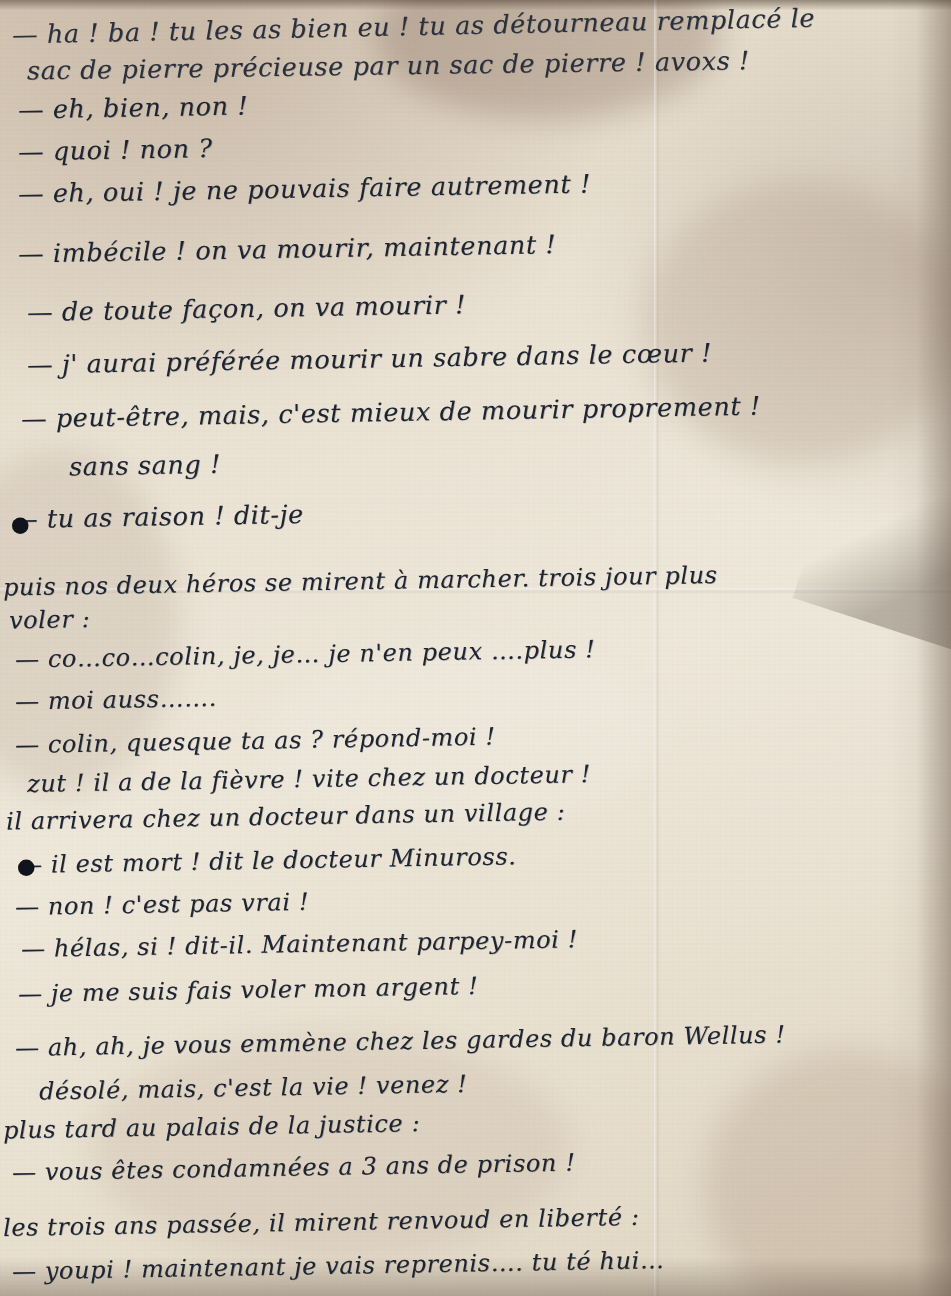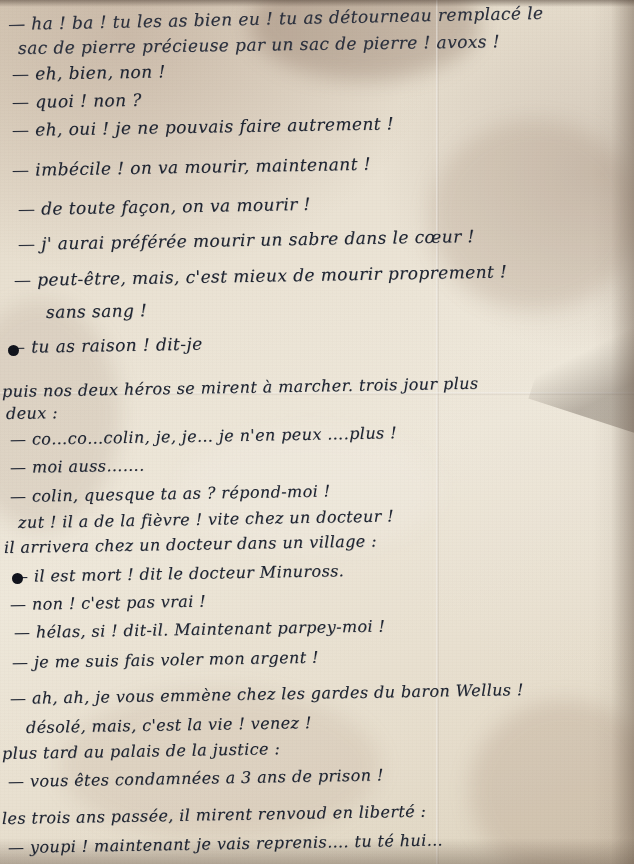--- a/index.html
+++ b/index.html
@@ -139,21 +139,21 @@
       <div class="line" style="left: 12px; top: 64px; font-size: 17px; transform: rotate(-1deg); transform-origin: left center;">— eh, bien, non !</div>
       <div class="line" style="left: 12px; top: 92px; font-size: 17px; transform: rotate(-1deg); transform-origin: left center;">— quoi ! non ?</div>
       <div class="line" style="left: 12px; top: 120px; font-size: 17px; transform: rotate(-1deg); transform-origin: left center;">— eh, oui ! je ne pouvais faire autrement !</div>
       <div class="line" style="left: 12px; top: 160px; font-size: 17px; transform: rotate(-1deg); transform-origin: left center;">— imbécile ! on va mourir, maintenant !</div>
       <div class="line" style="left: 18px; top: 199px; font-size: 17px; transform: rotate(-1deg); transform-origin: left center;">— de toute façon, on va mourir !</div>
       <div class="line" style="left: 18px; top: 234px; font-size: 17px; transform: rotate(-1deg); transform-origin: left center;">— j' aurai préférée mourir un sabre dans le cœur !</div>
       <div class="line" style="left: 14px; top: 270px; font-size: 17px; transform: rotate(-1deg); transform-origin: left center;">— peut-être, mais, c'est mieux de mourir proprement !</div>
       <div class="line" style="left: 46px; top: 302px; font-size: 17px; transform: rotate(-1deg); transform-origin: left center;">sans sang !</div>
       <div class="line" style="left: 8px; top: 337px; font-size: 17px; transform: rotate(-1deg); transform-origin: left center;">— tu as raison ! dit-je</div>
       <div class="line" style="left: 2px; top: 382px; font-size: 16px; transform: rotate(-1deg); transform-origin: left center;">puis nos deux héros se mirent à marcher. trois jour plus</div>
-      <div class="line" style="left: 6px; top: 404px; font-size: 16px; transform: rotate(-1deg); transform-origin: left center;">deux :</div>
+      <div class="line" style="left: 6px; top: 404px; font-size: 16px; transform: rotate(-1deg); transform-origin: left center;">voler :</div>
       <div class="line" style="left: 10px; top: 430px; font-size: 16px; transform: rotate(-1deg); transform-origin: left center;">— co…co…colin, je, je… je n'en peux ….plus !</div>
       <div class="line" style="left: 10px; top: 458px; font-size: 16px; transform: rotate(-1deg); transform-origin: left center;">— moi auss…….</div>
       <div class="line" style="left: 10px; top: 487px; font-size: 16px; transform: rotate(-1deg); transform-origin: left center;">— colin, quesque ta as ? répond-moi !</div>
       <div class="line" style="left: 18px; top: 513px; font-size: 16px; transform: rotate(-1deg); transform-origin: left center;">zut ! il a de la fièvre ! vite chez un docteur !</div>
       <div class="line" style="left: 4px; top: 538px; font-size: 16px; transform: rotate(-1deg); transform-origin: left center;">il arrivera chez un docteur dans un village :</div>
       <div class="line" style="left: 12px; top: 567px; font-size: 16px; transform: rotate(-1deg); transform-origin: left center;">— il est mort ! dit le docteur Minuross.</div>
       <div class="line" style="left: 10px; top: 595px; font-size: 16px; transform: rotate(-1deg); transform-origin: left center;">— non ! c'est pas vrai !</div>
       <div class="line" style="left: 14px; top: 623px; font-size: 16px; transform: rotate(-1deg); transform-origin: left center;">— hélas, si ! dit-il. Maintenant parpey-moi !</div>
       <div class="line" style="left: 12px; top: 653px; font-size: 16px; transform: rotate(-1deg); transform-origin: left center;">— je me suis fais voler mon argent !</div>
       <div class="line" style="left: 10px; top: 689px; font-size: 16px; transform: rotate(-1deg); transform-origin: left center;">— ah, ah, je vous emmène chez les gardes du baron Wellus !</div>

